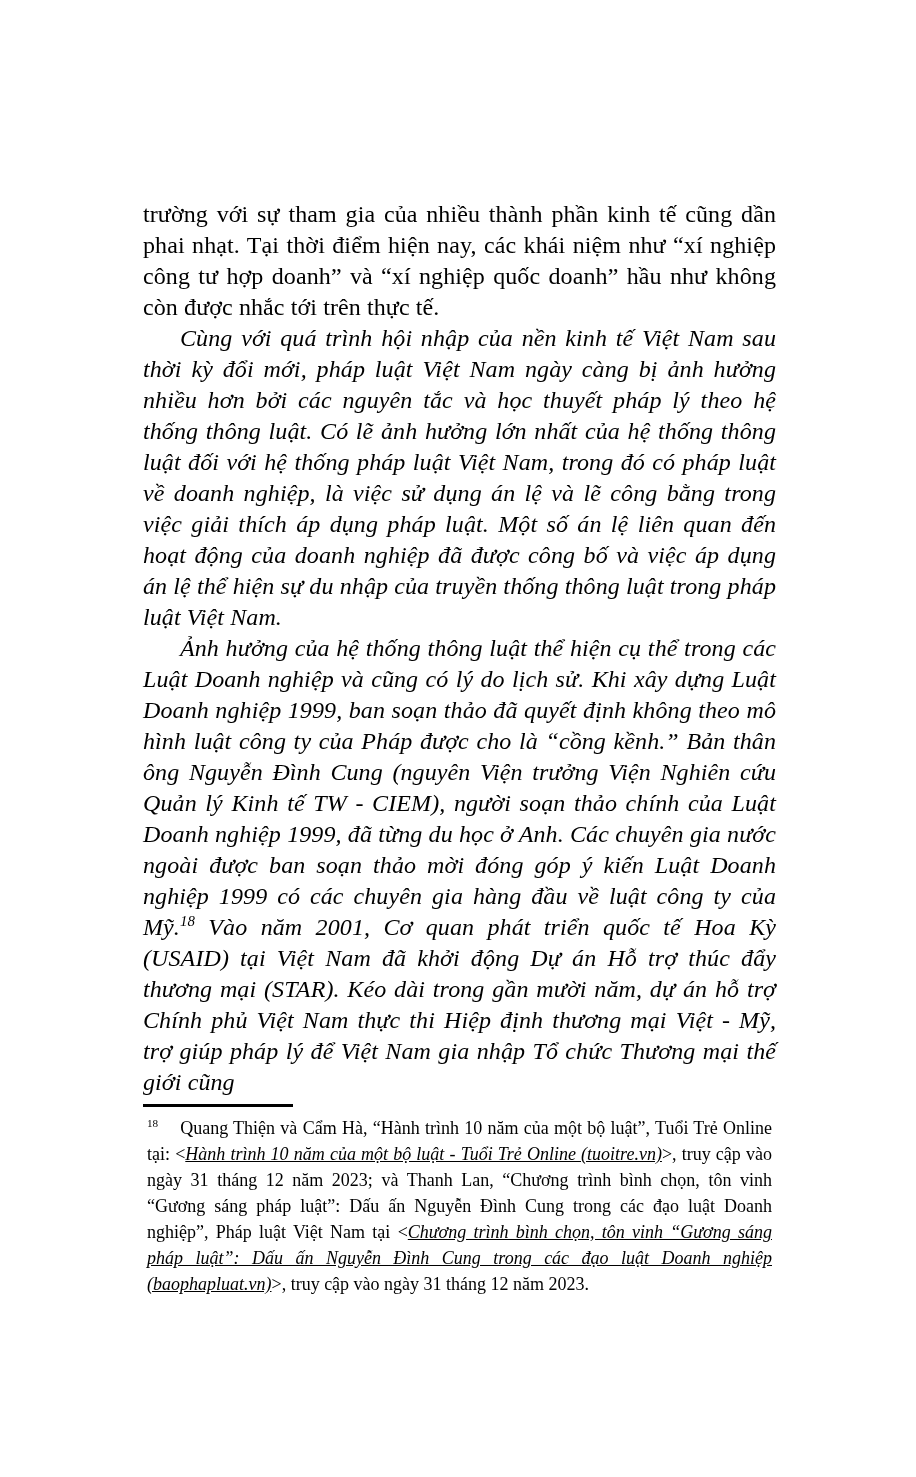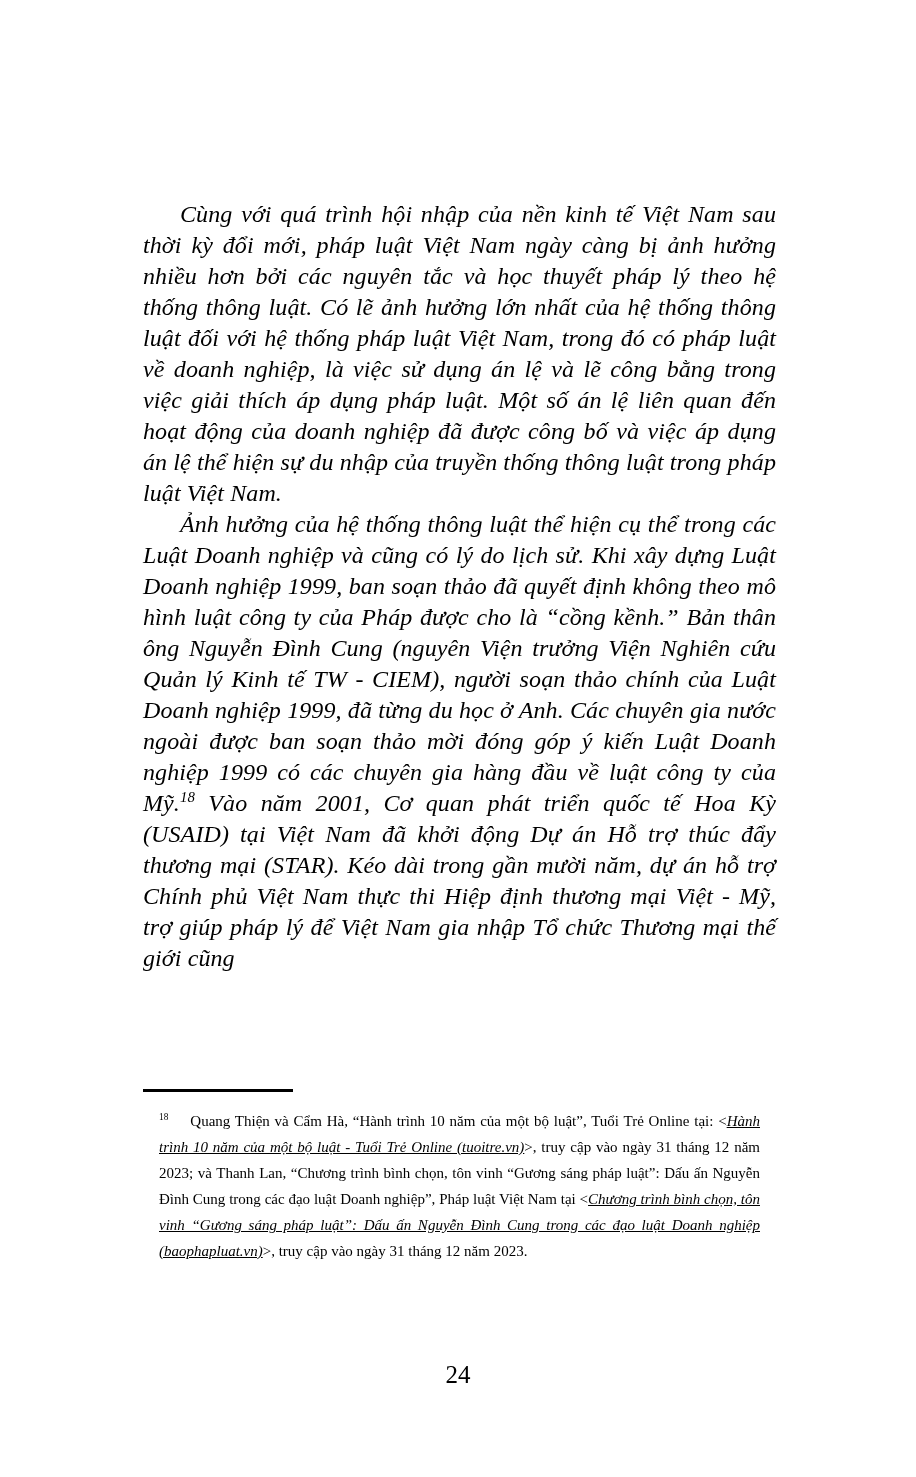--- a/index.html
+++ b/index.html
@@ -46,22 +46,22 @@
   .footnote-block {
     margin-top: 6px;
   }
   .fn-rule {
     width: 150px;
     height: 0;
     border-top: 3px solid #000000;
     margin-bottom: 8px;
   }
   .footnote {
-    margin: 16px;
-    font-size: 15px;
+    margin: 4px;
+    font-size: 18px;
     line-height: 26px;
     text-align: justify;
   }
   .fn-marker {
     font-size: 62%;
     line-height: 0;
     vertical-align: super;
     margin-right: 22px;
   }
   .fn-link {
@@ -78,27 +78,27 @@
     line-height: 30px;
   }
 </style>
 </head>
 <body>
 
 <div class="page">
   <div class="text-column">
 
     <div class="body-block">
+      <p class="para">trường với sự tham gia của nhiều thành phần kinh tế cũng dần phai nhạt. Tại thời điểm hiện nay, các khái niệm như “xí nghiệp công tư hợp doanh” và “xí nghiệp quốc doanh” hầu như không còn được nhắc tới trên thực tế.</p>
 
       <p class="para indent">Cùng với quá trình hội nhập của nền kinh tế Việt Nam sau thời kỳ đổi mới, pháp luật Việt Nam ngày càng bị ảnh hưởng nhiều hơn bởi các nguyên tắc và học thuyết pháp lý theo hệ thống thông luật. Có lẽ ảnh hưởng lớn nhất của hệ thống thông luật đối với hệ thống pháp luật Việt Nam, trong đó có pháp luật về doanh nghiệp, là việc sử dụng án lệ và lẽ công bằng trong việc giải thích áp dụng pháp luật. Một số án lệ liên quan đến hoạt động của doanh nghiệp đã được công bố và việc áp dụng án lệ thể hiện sự du nhập của truyền thống thông luật trong pháp luật Việt Nam.</p>
 
       <p class="para indent"><span>Ảnh hưởng của hệ thống thông luật thể hiện cụ thể trong các Luật Doanh nghiệp và cũng có lý do lịch sử. Khi xây dựng Luật Doanh nghiệp 1999, ban soạn thảo đã quyết định không theo mô hình luật công ty của Pháp được cho là “cồng kềnh.” Bản thân ông Nguyễn Đình Cung (nguyên Viện trưởng Viện Nghiên cứu Quản lý Kinh tế TW - CIEM), người soạn thảo chính của Luật Doanh nghiệp 1999, đã từng du học ở Anh. Các chuyên gia nước ngoài được ban soạn thảo mời đóng góp ý kiến Luật Doanh nghiệp 1999 có các chuyên gia hàng đầu về luật công ty của Mỹ.</span><sup class="fnref">18</sup><span> Vào năm 2001, Cơ quan phát triển quốc tế Hoa Kỳ (USAID) tại Việt Nam đã khởi động Dự án Hỗ trợ thúc đẩy thương mại (STAR). Kéo dài trong gần mười năm, dự án hỗ trợ Chính phủ Việt Nam thực thi Hiệp định thương mại Việt - Mỹ, trợ giúp pháp lý để Việt Nam gia nhập Tổ chức Thương mại thế giới cũng</span></p>
     </div>
 
     <div class="footnote-block">
       <div class="fn-rule"></div>
       <p class="footnote"><sup class="fn-marker">18</sup><span>Quang Thiện và Cẩm Hà, “Hành trình 10 năm của một bộ luật”, Tuổi Trẻ Online tại: &lt;</span><span class="fn-link">Hành trình 10 năm của một bộ luật - Tuổi Trẻ Online (tuoitre.vn)</span><span>&gt;, truy cập vào ngày 31 tháng 12 năm 2023; và Thanh Lan, “Chương trình bình chọn, tôn vinh “Gương sáng pháp luật”: Dấu ấn Nguyễn Đình Cung trong các đạo luật Doanh nghiệp”, Pháp luật Việt Nam tại &lt;</span><span class="fn-link">Chương trình bình chọn, tôn vinh “Gương sáng pháp luật”: Dấu ấn Nguyễn Đình Cung trong các đạo luật Doanh nghiệp (baophapluat.vn)</span><span>&gt;, truy cập vào ngày 31 tháng 12 năm 2023.</span></p>
     </div>
 
   </div>
 
-  <div class="page-number">24</div>
 </div>
 
 </body></html>

